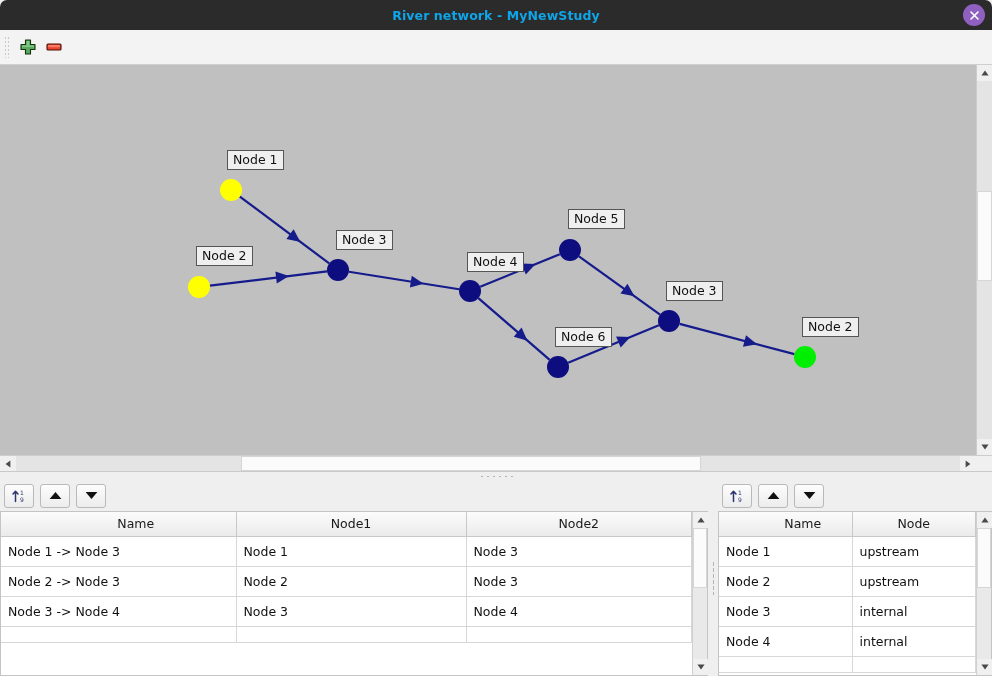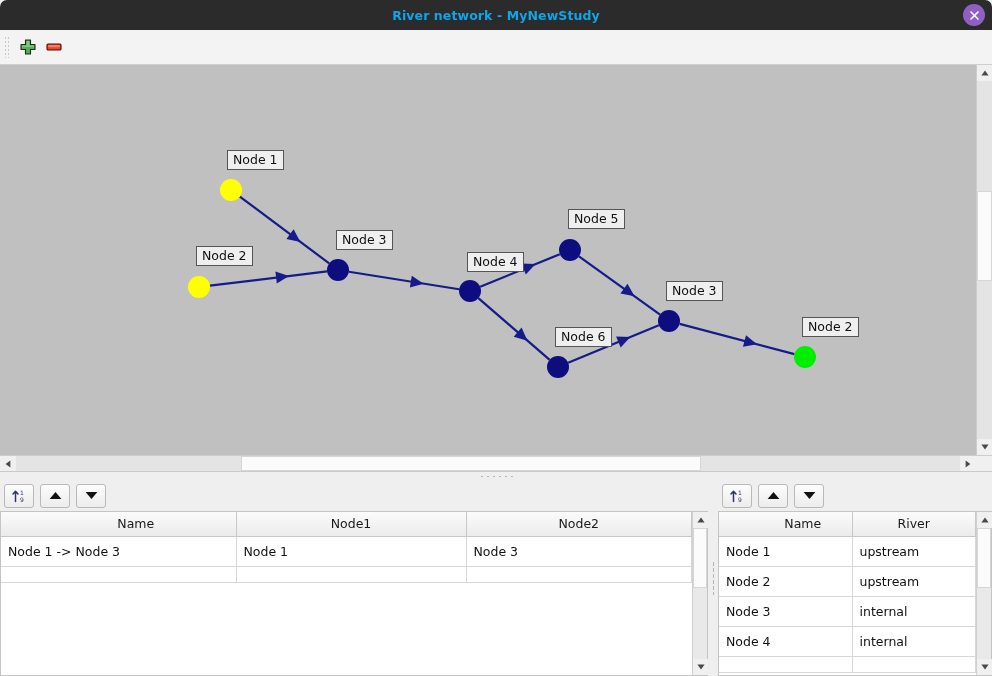--- a/index.html
+++ b/index.html
@@ -399,20 +399,30 @@
                   <th>Node1</th>
                   <th>Node2</th>
                 </tr>
               </thead>
             <tbody id="branches-body">
                 <tr>
                   <td>Node 1 -&gt; Node 3</td>
                   <td>Node 1</td>
                   <td>Node 3</td>
                 </tr>
+                <tr>
+                  <td>Node 2 -&gt; Node 3</td>
+                  <td>Node 2</td>
+                  <td>Node 3</td>
+                </tr>
+                <tr>
+                  <td>Node 3 -&gt; Node 4</td>
+                  <td>Node 3</td>
+                  <td>Node 4</td>
+                </tr>
                 <tr class="filler">
                   <td></td>
                   <td></td>
                   <td></td>
                 </tr>
               </tbody>
           </table>
         </div>
         <div class="grid-vscroll">
           <div class="sb-arrow">
@@ -459,21 +469,21 @@
       <div class="table-area">
         <div class="table-host">
           <table class="grid">
             <colgroup>
                 <col style="width:133px">
                 <col>
               </colgroup>
             <thead>
                 <tr id="nodes-head">
                   <th>Name</th>
-                  <th>River</th>
+                  <th>Node</th>
                 </tr>
               </thead>
             <tbody id="nodes-body">
                 <tr>
                   <td>Node 1</td>
                   <td>upstream</td>
                 </tr>
                 <tr>
                   <td>Node 2</td>
                   <td>upstream</td>

